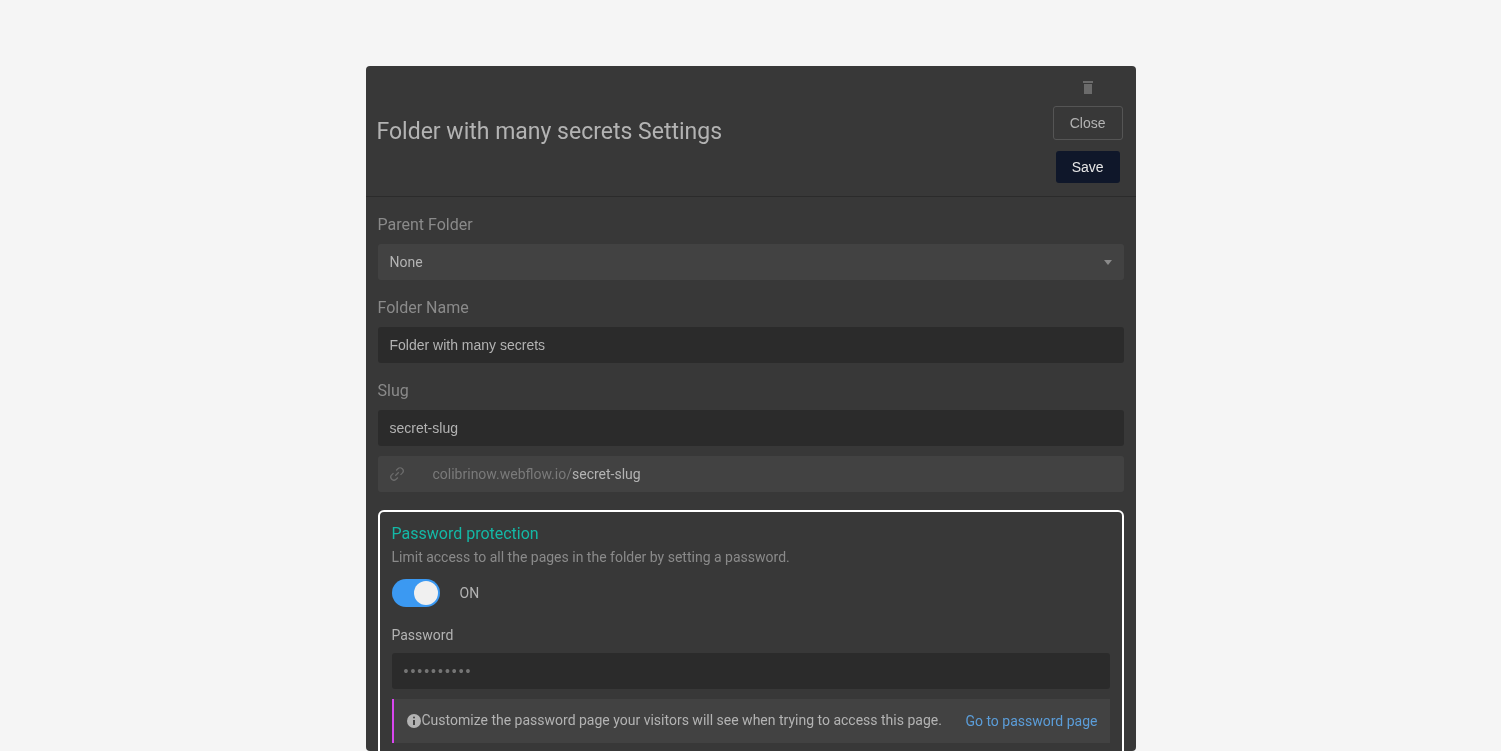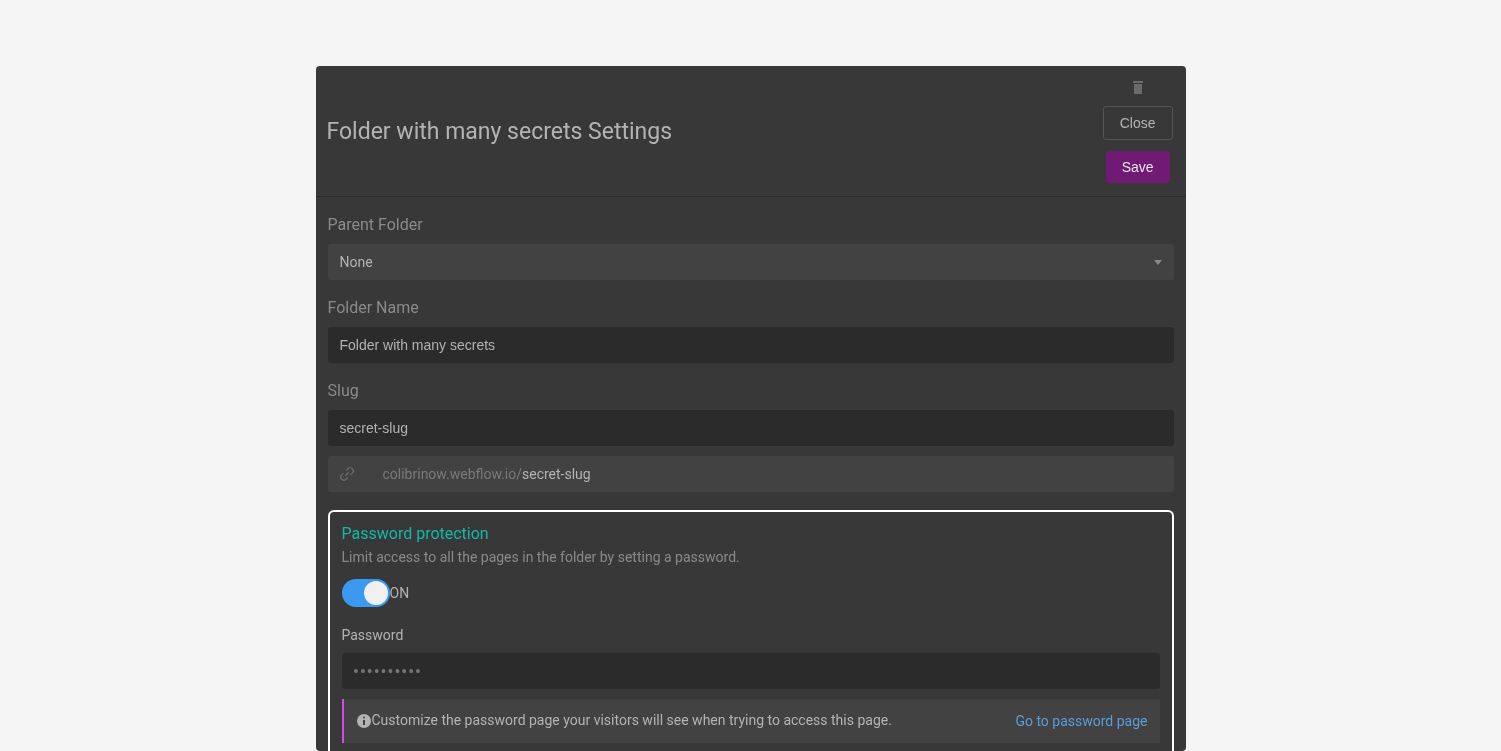--- a/index.html
+++ b/index.html
@@ -12,21 +12,21 @@
       font-family: -apple-system, BlinkMacSystemFont, "Segoe UI", Roboto, Arial, sans-serif;
       background: #f5f5f5;
       width: 1501px;
       height: 751px;
       display: flex;
       justify-content: center;
       padding-top: 66px;
     }
     
     .modal {
-      width: 870px;
+      width: 770px;
       background: #383838;
       border-radius: 4px;
       overflow: hidden;
     }
     
     .modal-header {
       display: flex;
       align-items: center;
       justify-content: space-between;
       padding: 13px 13px 13px 11px;
@@ -61,21 +61,21 @@
       border: none;
     }
     
     .btn-close {
       background: transparent;
       color: #b3b3b3;
       border: 1px solid #555;
     }
     
     .btn-save {
-      background: #701a75;
+      background: #0f172a;
       color: #e6e6e6;
     }
     
     .modal-body {
       padding: 18px 12px 12px 12px;
     }
     
     .form-group {
       margin-bottom: 18px;
     }
@@ -168,21 +168,21 @@
     
     .section-description {
       font-size: 14px;
       color: #8a8a8a;
       margin-bottom: 14px;
     }
     
     .toggle-row {
       display: flex;
       align-items: center;
-      gap: 0;
+      gap: 20px;
       margin-bottom: 20px;
     }
     
     .toggle {
       width: 48px;
       height: 28px;
       background: #3b99f2;
       border-radius: 14px;
       position: relative;
       cursor: pointer;

